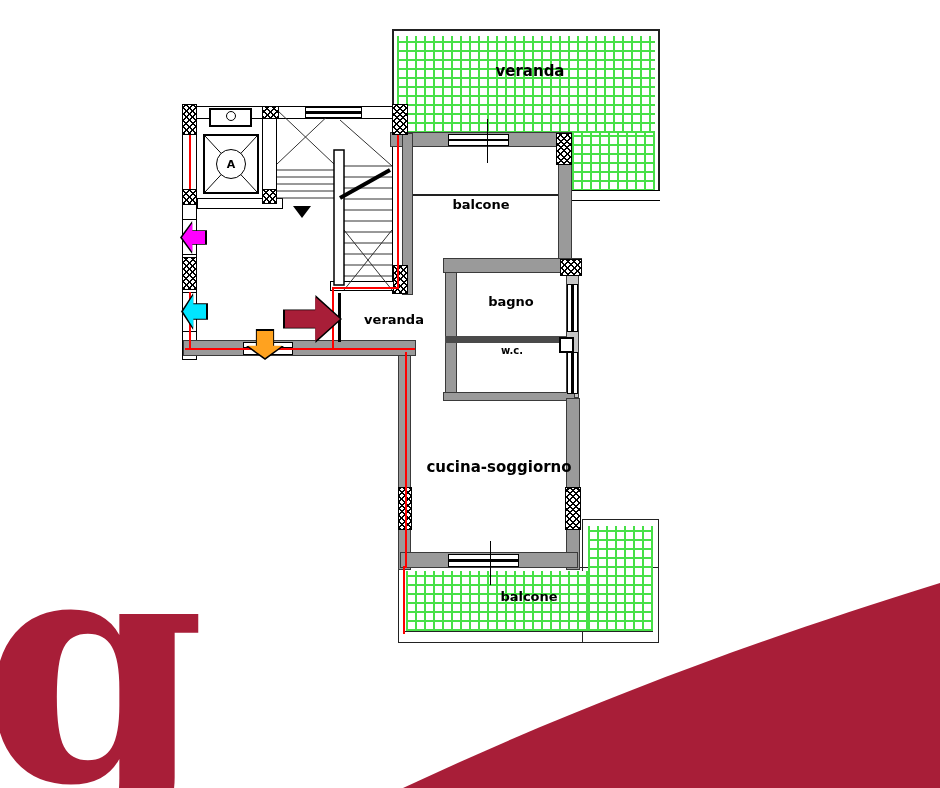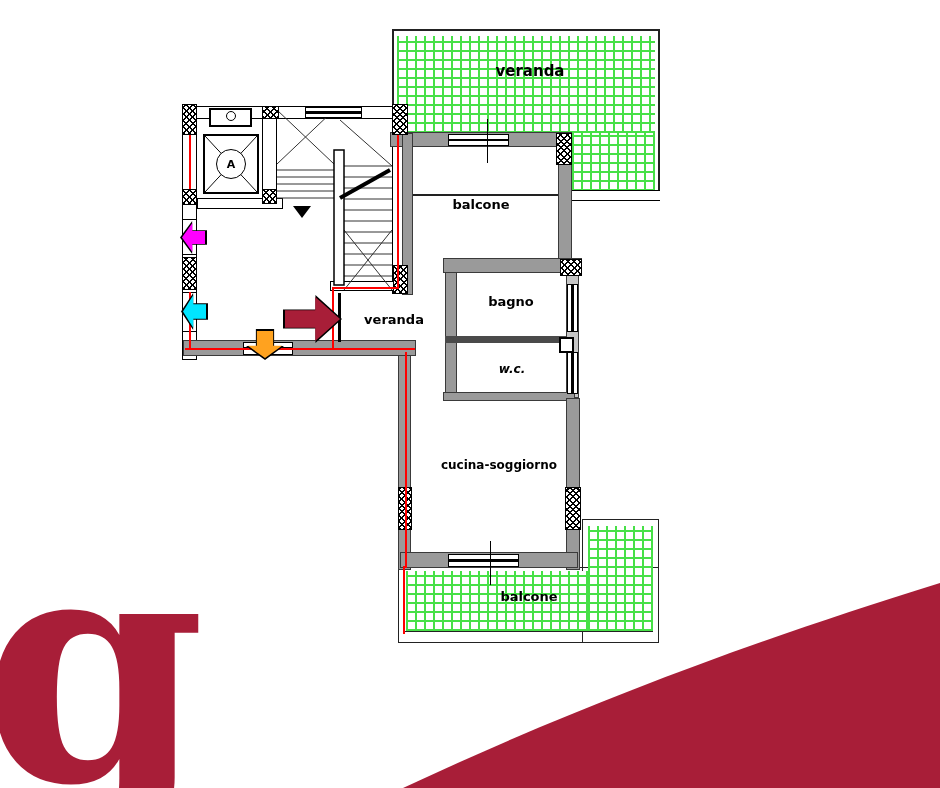--- a/index.html
+++ b/index.html
@@ -166,23 +166,23 @@
       <div class="f"></div>
     </div>
   <div class="arr arr-down" style="left:246px;top:329px;width:38px;height:31px;--c:#ffa21f;">
       <div class="o"></div>
       <div class="f"></div>
     </div>
 
   <div class="lbl" style="left:460px;top:62px;width:140px;font-size:15px;">veranda</div>
   <div class="lbl" style="left:431px;top:197px;width:100px;font-size:13px;">balcone</div>
   <div class="lbl" style="left:465px;top:294px;width:92px;font-size:13px;">bagno</div>
-  <div class="lbl" style="left:467px;top:362px;width:90px;font-size:12px;font-style:italic;">w.c.</div>
+  <div class="lbl" style="left:467px;top:345px;width:90px;font-size:10px;">w.c.</div>
   <div class="lbl" style="left:344px;top:312px;width:100px;font-size:13px;">veranda</div>
-  <div class="lbl" style="left:419px;top:458px;width:160px;font-size:12px;">cucina-soggiorno</div>
+  <div class="lbl" style="left:419px;top:458px;width:160px;font-size:15px;">cucina-soggiorno</div>
   <div class="lbl" style="left:459px;top:589px;width:140px;font-size:13px;">balcone</div>
 
   <span class="brand-g">g</span>
   <svg class="a" style="left:0;top:0;pointer-events:none;" width="940" height="788" viewBox="0 0 940 788">
     <path d="M403,788 C570,710 740,645 940,583 L940,788 Z" fill="#a81e38"></path>
   </svg>
 
 </div>
 
 </body></html>

